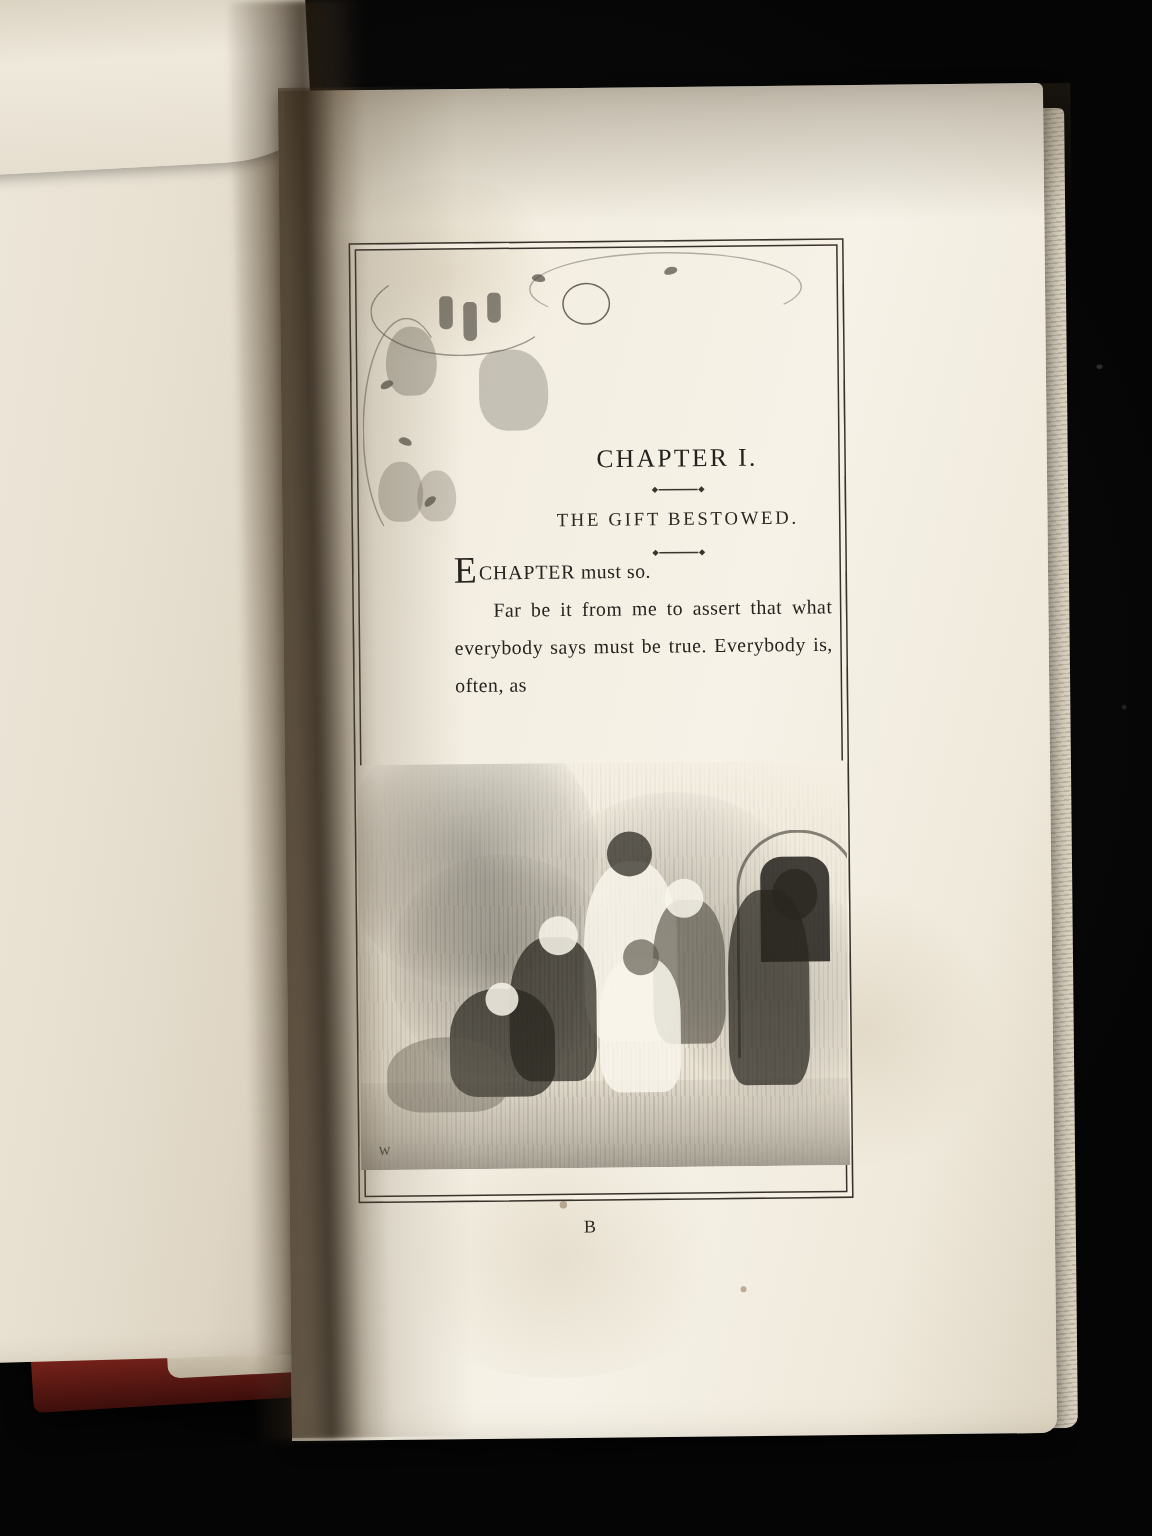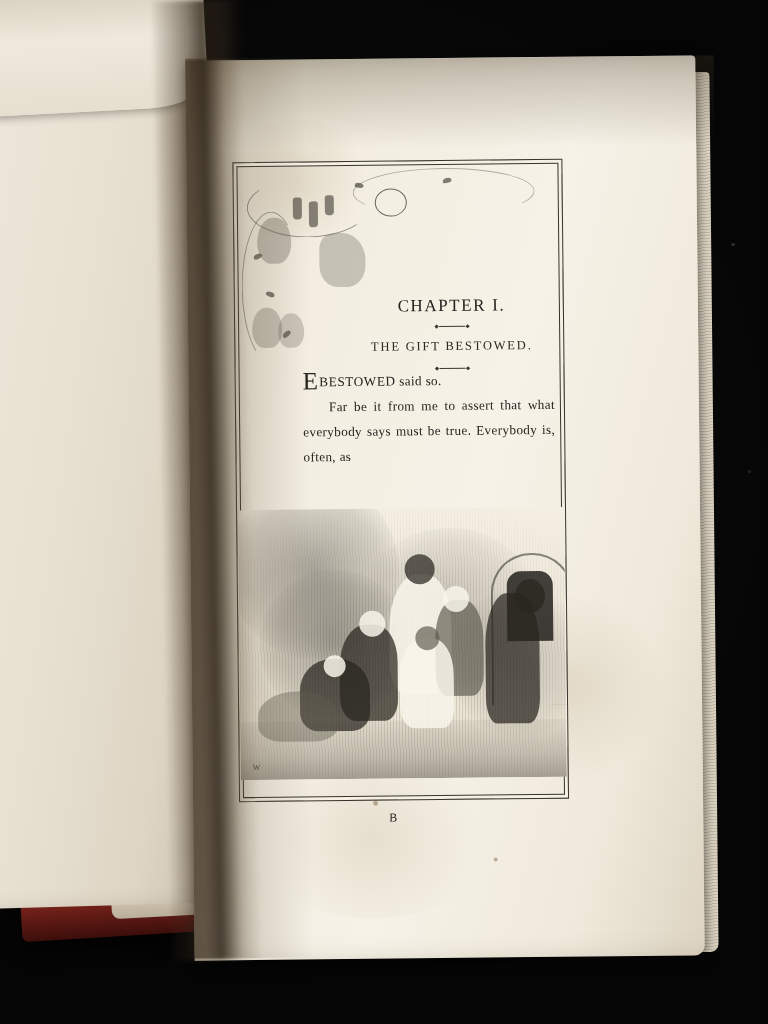--- a/index.html
+++ b/index.html
@@ -422,21 +422,21 @@
         <div class="eng-fig mid" style="left:44px; top:152px; width:26px; height:34px; opacity:.4;"></div>
 
         <div class="chapter-head">
           <div class="chapter-title">CHAPTER I.</div>
           <div class="rule-ornament"></div>
           <div class="chapter-sub">THE GIFT BESTOWED.</div>
           <div class="rule-ornament" style="margin-top:14px;"></div>
         </div>
 
         <div class="body-text">
-          <span class="dropcap">E</span><span class="smallcaps">BESTOWED</span><span> said so.</span>
+          <span class="dropcap">E</span><span class="smallcaps">CHAPTER</span><span> must so.</span>
           <span class="indent">Far be it from me to assert that what everybody says must be true.  Everybody is, often, as</span>
         </div>
 
         <div class="engraving">
           <div class="eng-sky"></div>
 
           <div class="eng-cloud" style="left:-10px; top:-30px; width:170px; height:180px;"></div>
           <div class="eng-cloud" style="left:20px; top:60px; width:150px; height:150px;"></div>
           <div class="eng-cloud" style="left:120px; top:20px; width:180px; height:160px; opacity:.55;"></div>
           <div class="eng-cloud" style="left:210px; top:80px; width:140px; height:150px; opacity:.5;"></div>

